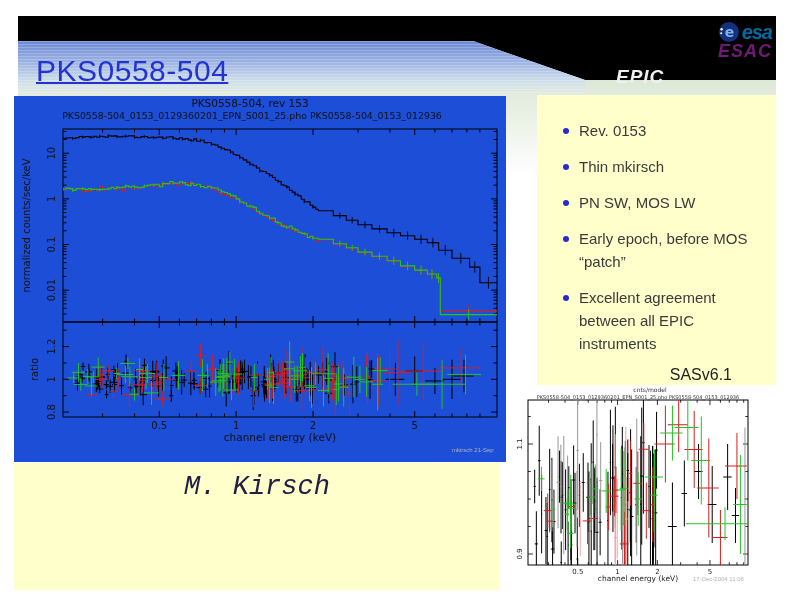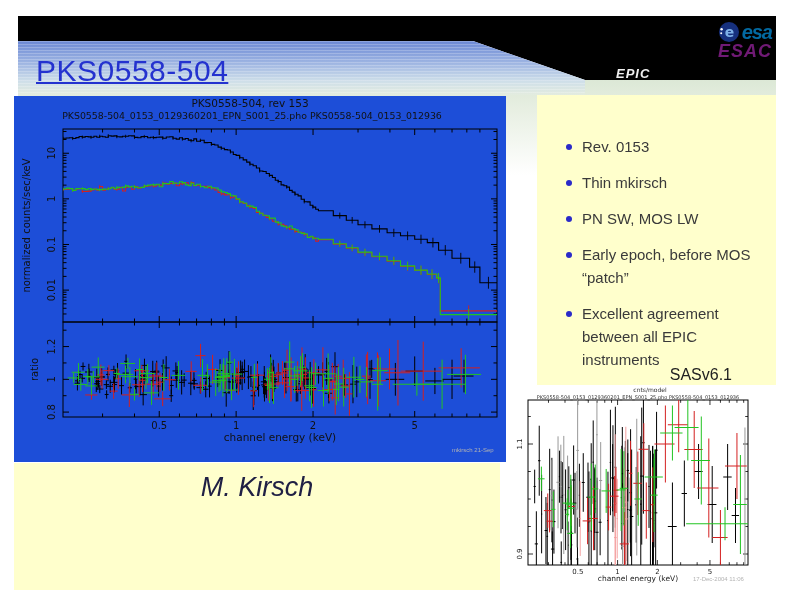--- a/index.html
+++ b/index.html
@@ -16,38 +16,38 @@
     clip-path:polygon(0 0,455px 0,567px 39px,567px 54px,0 54px);}
   .hdr-blue::after{content:"";position:absolute;inset:0;
     background:repeating-linear-gradient(180deg,rgba(255,255,255,.22) 0 1px,rgba(255,255,255,0) 1px 3px);}
   .title{position:absolute;left:10px;top:30px;margin:8px;font-size:30px;font-weight:normal;
     color:#2432cf;text-decoration:underline;text-decoration-thickness:2px;letter-spacing:0.5px;z-index:3;}
   .logo{position:absolute;right:4px;top:5px;text-align:right;z-index:3;}
   .esa-row{display:flex;align-items:center;justify-content:flex-end;gap:2px;}
   .esa-word{color:#0369a1;font-weight:bold;font-size:20px;letter-spacing:-1px;line-height:22px;font-style:italic;}
   .esac{color:#701a75;font-weight:bold;font-style:italic;font-size:18px;line-height:16px;letter-spacing:1px;}
   .epic{position:absolute;left:598px;top:50px;color:#f0f0f0;font-weight:bold;font-style:italic;
-    font-size:13px;letter-spacing:1px;z-index:3;}
+    font-size:19px;letter-spacing:1px;z-index:3;}
   
   .main-plot{position:absolute;left:14px;top:96px;width:492px;height:366px;background:#1d4ed8;z-index:2;}
   .small-plot{position:absolute;left:515px;top:385px;width:273px;height:210px;background:#fff;z-index:2;}
   svg{display:block;}
   svg text{font-family:"DejaVu Sans",sans-serif;}
   .stamp{position:absolute;font-size:6px;color:#b3b3b3;white-space:nowrap;}
   .stamp-main{left:438px;top:351px;}
   .stamp-small{left:178px;top:191px;}
   
   .notes{position:absolute;left:537px;top:95px;width:239px;height:290px;background:#ffffcc;z-index:2;}
-  .notes ul{margin:16px;padding:24px 6px 0 13px;list-style:none;}
+  .notes ul{margin:0;padding:24px 6px 0 26px;list-style:none;}
   .notes li{display:flex;gap:10px;margin-bottom:13px;font-size:15px;line-height:23px;color:#3a3a3a;}
   .dot{width:6px;height:6px;border-radius:50%;background:#2a2ac8;margin-top:9px;flex:none;}
   .sas{position:absolute;right:44px;bottom:1px;font-size:16px;color:#222;}
   
   .author-box{position:absolute;left:14px;top:463px;width:486px;height:127px;background:#ffffcc;z-index:2;}
-  .author{margin-top:9px;text-align:center;font-family:Liberation Sans, sans-serif;font-style:italic;
+  .author{margin-top:9px;text-align:center;font-family:Liberation Mono, monospace;font-style:italic;
     font-size:27px;color:#202044;}
 </style>
 </head>
 <body>
 
 <div class="slide">
   <div class="bg-tint"></div>
 
   <div class="header">
     <div class="hdr-black"></div>

